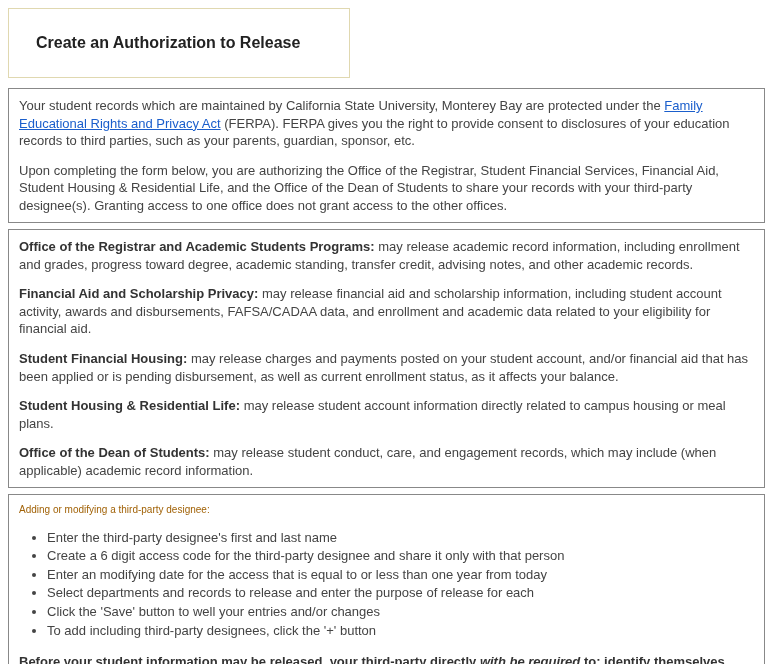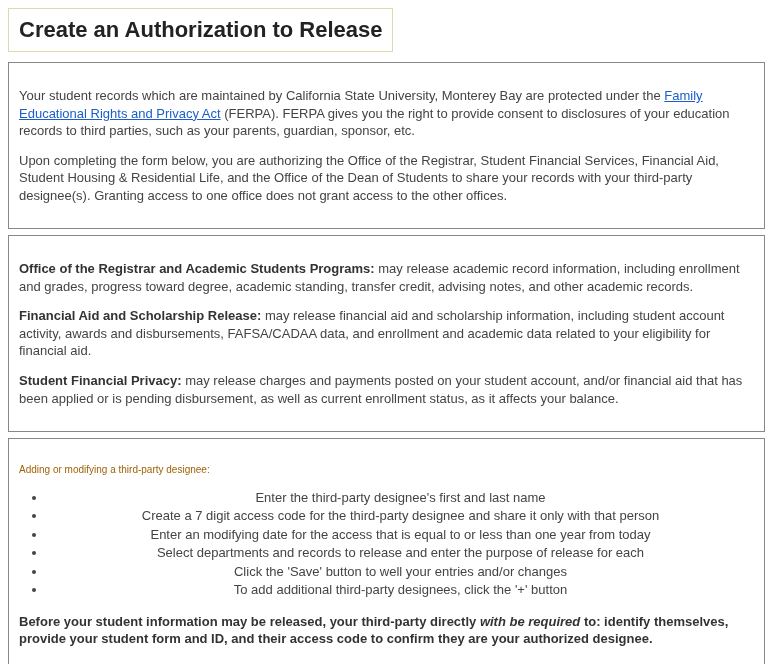--- a/index.html
+++ b/index.html
@@ -13,28 +13,28 @@
     box-sizing: border-box;
   }
   .title-box {
     border: 1px solid #e0d8b0;
     padding: 8px 10px;
     margin-bottom: 10px;
     display: inline-block;
     min-width: 320px;
   }
   .title-box h1 {
-    margin: 0;
-    font-size: 22px;
+    margin: 17px;
+    font-size: 16px;
     font-weight: bold;
     color: #222;
   }
   .panel {
     border: 1px solid #888;
-    padding: 24px 10px;
+    padding: 8px 10px;
     margin-bottom: 6px;
     line-height: 1.35;
     color: #444;
   }
   .panel p {
     margin: 0 0 12px 0;
   }
   .panel p:last-child {
     margin-bottom: 0;
   }
@@ -47,21 +47,20 @@
     color: #333;
   }
   .subhead {
     font-size: 10px;
     color: #a16207;
     margin: 0 0 6px 0;
   }
   ul.steps {
     margin: 4px 0 14px 0;
     padding-left: 28px;
-    text-align: center;
   }
   ul.steps li {
     list-style-type: disc;
     margin-bottom: 1px;
     color: #444;
   }
   .em {
     font-style: italic;
   }
 </style>
@@ -79,36 +78,42 @@
     <span>Your student records which are maintained by California State University, Monterey Bay are protected under the </span><a href="#" class="ferpa-link">Family Educational Rights and Privacy Act</a><span> (FERPA). FERPA gives you the right to provide consent to disclosures of your education records to third parties, such as your parents, guardian, sponsor, etc.</span>
   </p>
   <p>Upon completing the form below, you are authorizing the Office of the Registrar, Student Financial Services, Financial Aid, Student Housing &amp; Residential Life, and the Office of the Dean of Students to share your records with your third-party designee(s). Granting access to one office does not grant access to the other offices.</p>
 </div>
 
 <div class="panel">
   <p>
     <span class="bold">Office of the Registrar and Academic Students Programs:</span><span> may release academic record information, including enrollment and grades, progress toward degree, academic standing, transfer credit, advising notes, and other academic records.</span>
   </p>
   <p>
-    <span class="bold">Financial Aid and Scholarship Release:</span><span> may release financial aid and scholarship information, including student account activity, awards and disbursements, FAFSA/CADAA data, and enrollment and academic data related to your eligibility for financial aid.</span>
+    <span class="bold">Financial Aid and Scholarship Privacy:</span><span> may release financial aid and scholarship information, including student account activity, awards and disbursements, FAFSA/CADAA data, and enrollment and academic data related to your eligibility for financial aid.</span>
   </p>
   <p>
-    <span class="bold">Student Financial Privacy:</span><span> may release charges and payments posted on your student account, and/or financial aid that has been applied or is pending disbursement, as well as current enrollment status, as it affects your balance.</span>
+    <span class="bold">Student Financial Housing:</span><span> may release charges and payments posted on your student account, and/or financial aid that has been applied or is pending disbursement, as well as current enrollment status, as it affects your balance.</span>
+  </p>
+  <p>
+    <span class="bold">Student Housing &amp; Residential Life:</span><span> may release student account information directly related to campus housing or meal plans.</span>
+  </p>
+  <p>
+    <span class="bold">Office of the Dean of Students:</span><span> may release student conduct, care, and engagement records, which may include (when applicable) academic record information.</span>
   </p>
 </div>
 
 <div class="panel">
   <p class="subhead">Adding or modifying a third-party designee:</p>
   <ul class="steps">
     <li>Enter the third-party designee's first and last name</li>
-    <li>Create a 7 digit access code for the third-party designee and share it only with that person</li>
+    <li>Create a 6 digit access code for the third-party designee and share it only with that person</li>
     <li>Enter an modifying date for the access that is equal to or less than one year from today</li>
     <li>Select departments and records to release and enter the purpose of release for each</li>
     <li>Click the 'Save' button to well your entries and/or changes</li>
-    <li>To add additional third-party designees, click the '+' button</li>
+    <li>To add including third-party designees, click the '+' button</li>
   </ul>
   <p>
     <span class="bold">Before your student information may be released, your third-party directly </span><span class="bold em">with be required</span><span class="bold"> to: identify themselves, provide your student form and ID, and their access code to confirm they are your authorized designee.</span>
   </p>
 
 </div>
 
 
 
 

